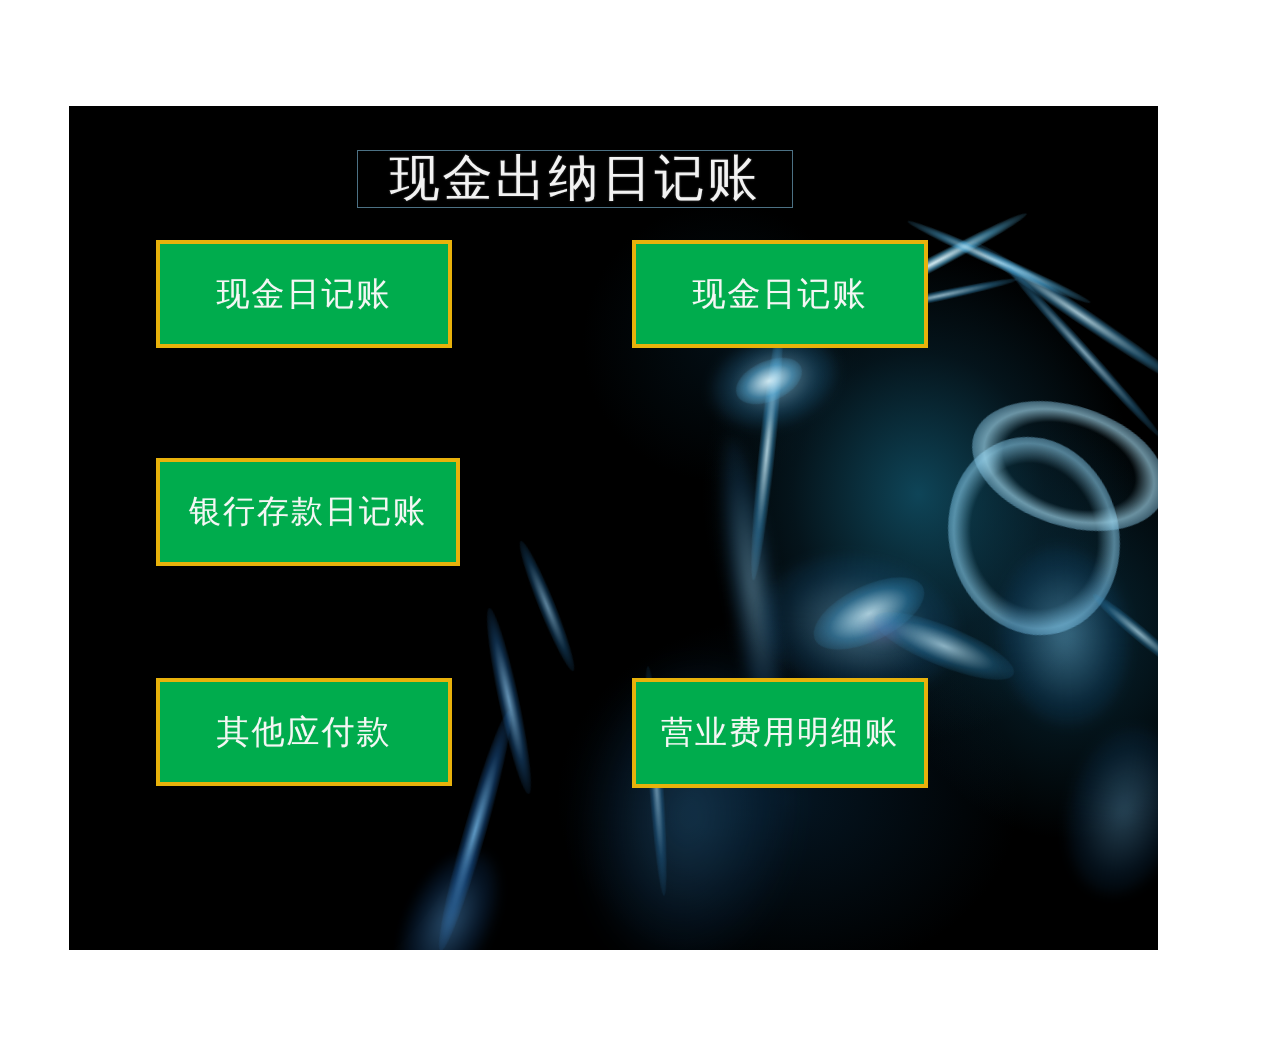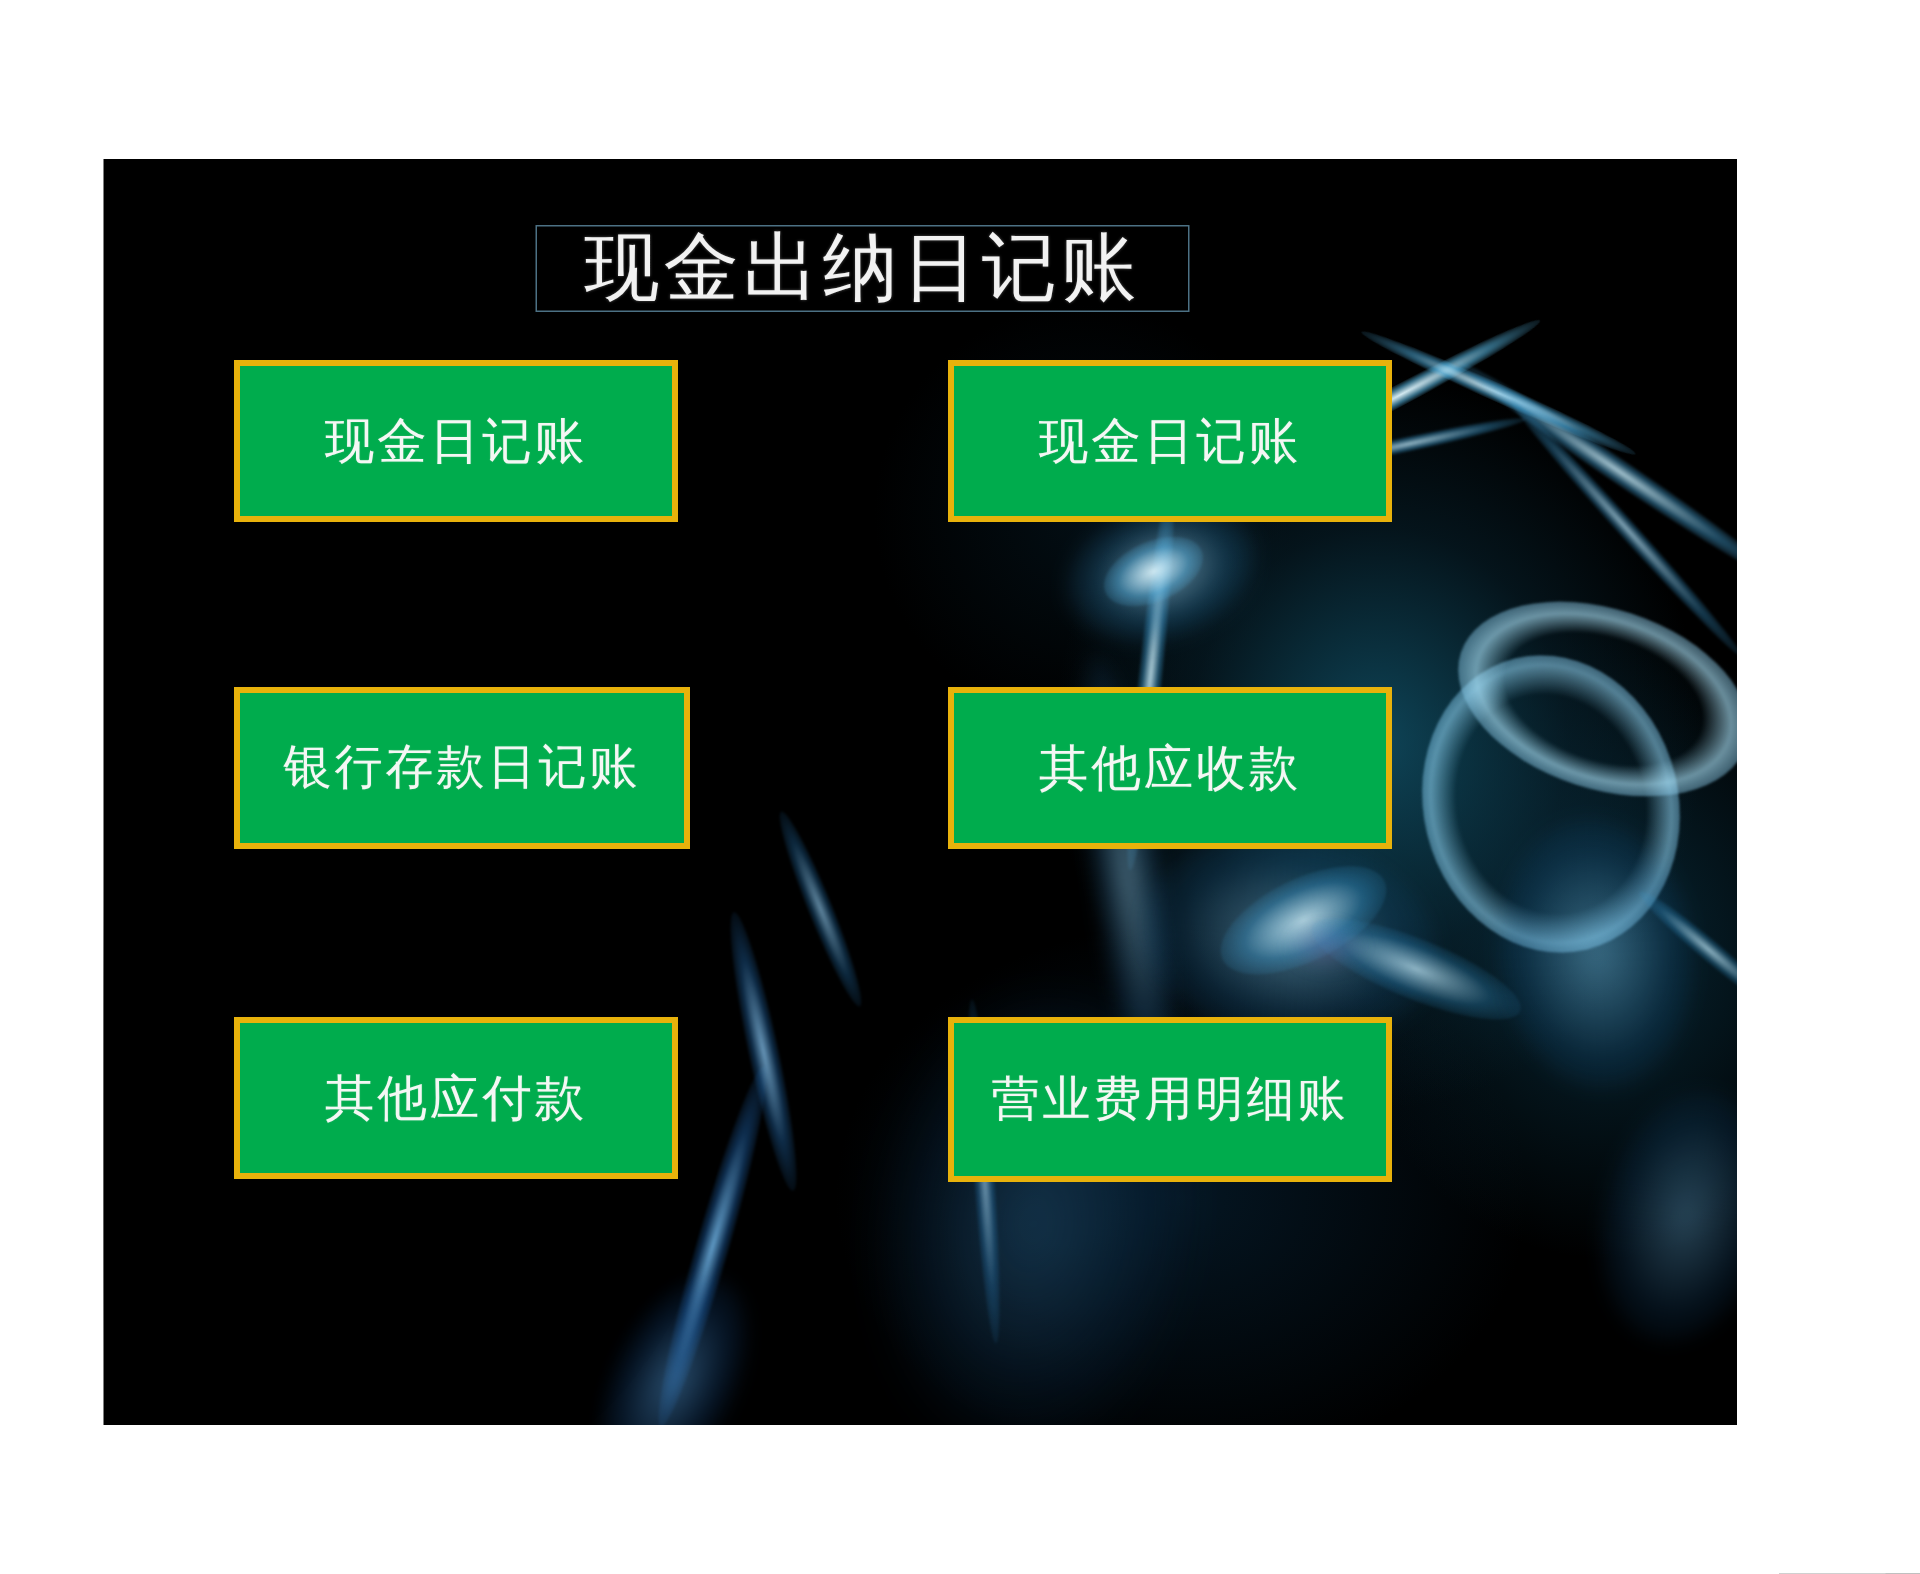--- a/index.html
+++ b/index.html
@@ -191,23 +191,20 @@
     </div>
 
     <div class="btn" style="left:563px; top:134px; width:296px; height:108px;">
       <span class="btn-label">现金日记账</span>
     </div>
 
     <div class="btn" style="left:87px; top:352px; width:304px; height:108px;">
       <span class="btn-label wide">银行存款日记账</span>
     </div>
 
-    <div class="btn" style="left:563px; top:352px; width:296px; height:108px;">
-      <span class="btn-label">其他应收款</span>
-    </div>
 
     <div class="btn" style="left:87px; top:572px; width:296px; height:108px;">
       <span class="btn-label">其他应付款</span>
     </div>
 
     <div class="btn" style="left:563px; top:572px; width:296px; height:110px;">
       <span class="btn-label wide">营业费用明细账</span>
     </div>
 
   </div>

